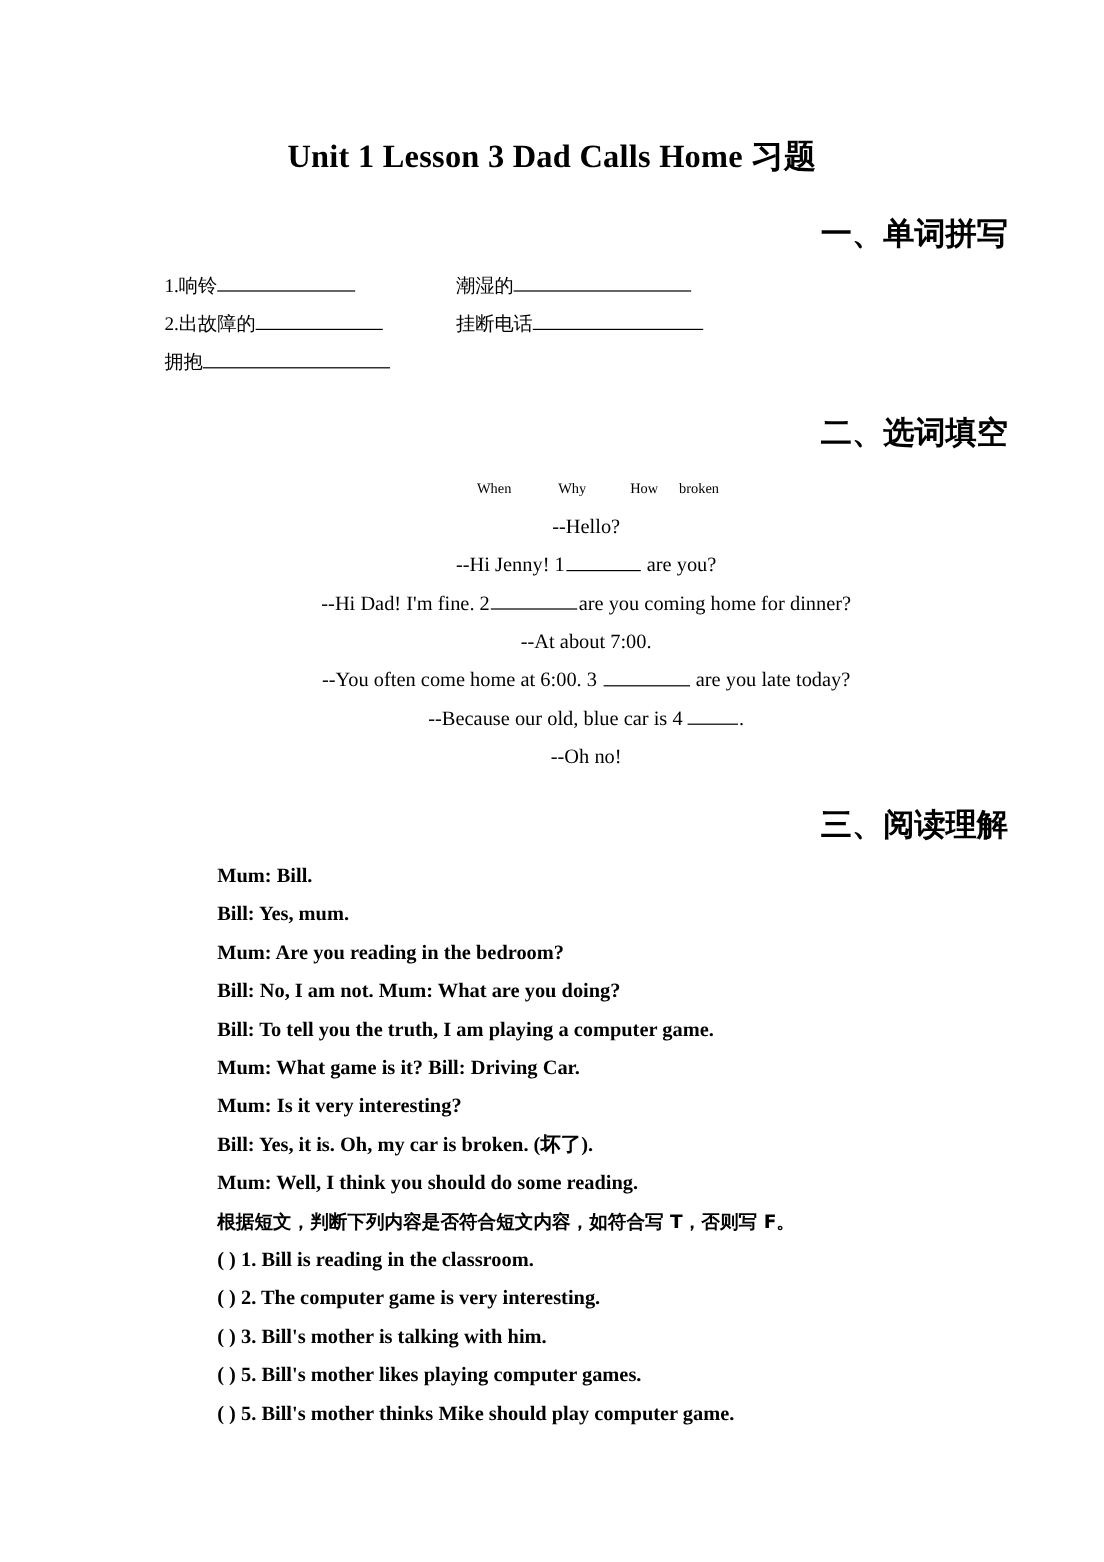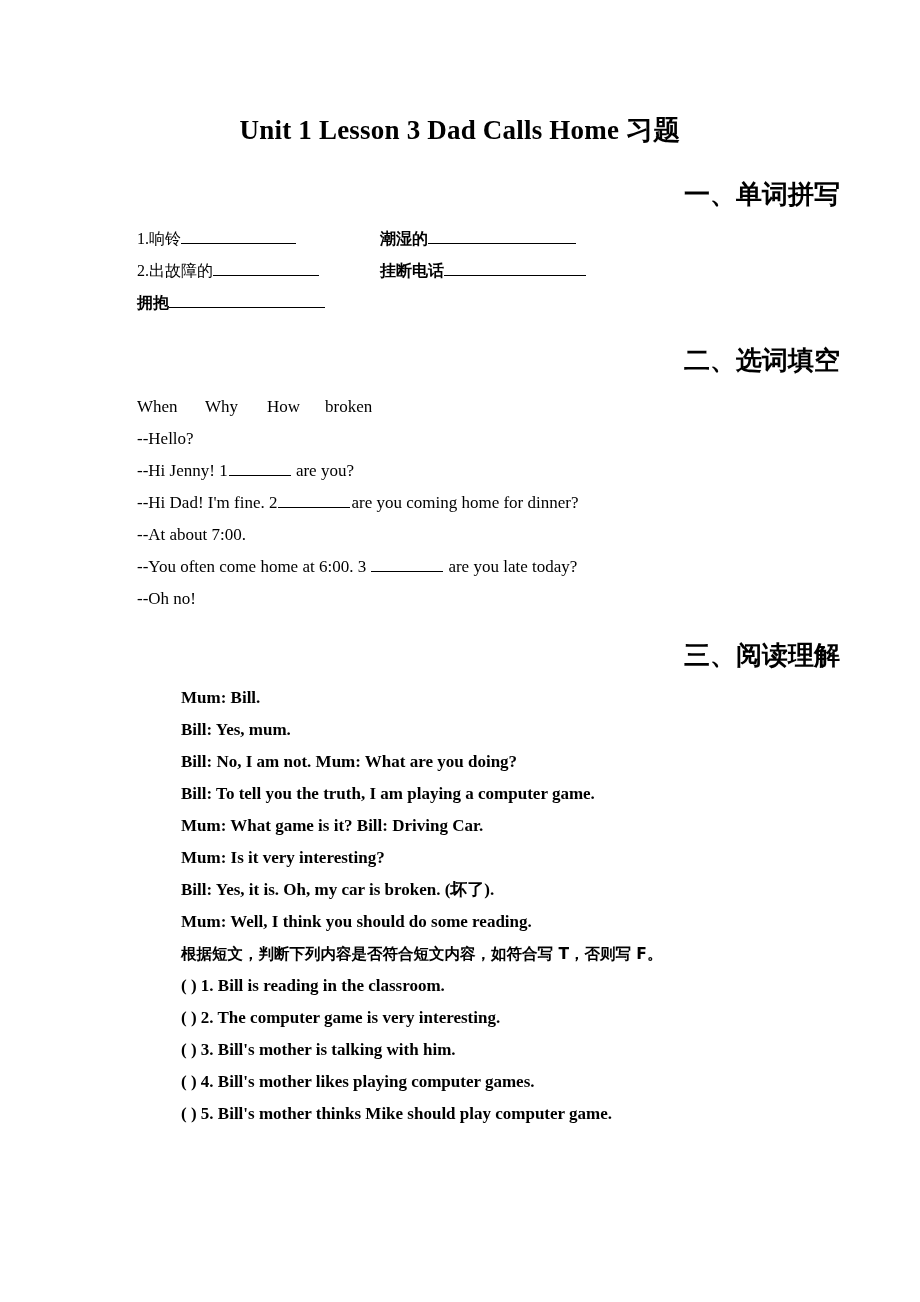--- a/index.html
+++ b/index.html
@@ -41,52 +41,53 @@
     text-align: right;
   }
   .sec1-heading { padding-top: 29px; }
   .sec2-heading { padding-top: 24px; }
   .sec3-heading { padding-top: 23px; }
 
   .body-text {
     font-size: 17px;
     line-height: 32px;
     padding-left: 57px;
+    text-align: center;
   }
   .body-text .row { white-space: nowrap; }
 
   
   .spell-block {
     padding-top: 11px;
   }
   .spell-row {
     display: flex;
     line-height: 32px;
     font-size: 16px;
     white-space: nowrap;
   }
   .spell-col-a { width: 243px; display: flex; align-items: baseline; }
-  .spell-col-b { display: flex; align-items: baseline; font-weight: bold; }
+  .spell-col-b { display: flex; align-items: baseline; }
   .blank {
     display: inline-block;
     border-bottom: 1px solid #000;
     height: 15px;
     vertical-align: baseline;
   }
   .b-a1 { width: 115px; }
   .b-a2 { width: 106px; }
   .b-a3 { width: 145px; }
   .b-b1 { width: 148px; }
   .b-b2 { width: 142px; }
   .b-b3 { width: 156px; }
 
   
   .wordbank {
     padding-top: 13px;
-    font-size: 17px;
+    font-size: 12px;
     line-height: 32px;
   }
   .wordbank .w { display: inline-block; }
   .wordbank .w1 { width: 68px; }
   .wordbank .w2 { width: 62px; }
   .wordbank .w3 { width: 58px; }
 
   .cloze { padding-top: 0px; }
   .ib {
     display: inline-block;
@@ -167,36 +168,40 @@
     <div class="row">
       <span>--Hi Dad! I'm fine. 2</span><span class="ib ib2"></span><span>are you coming home for dinner?</span>
     </div>
     <div class="row">
       <span>--At about 7:00.</span>
     </div>
     <div class="row">
       <span>--You often come home at 6:00. 3</span><span class="ib ib3"></span> <span>are you late today?</span>
     </div>
     <div class="row">
+      <span>--Because our old, blue car is 4</span><span class="ib ib4"></span><span>.</span>
+    </div>
+    <div class="row">
       <span>--Oh no!</span>
     </div>
   </div>
 
   <h2 class="section-heading sec3-heading">三、阅读理解</h2>
 
   <div class="reading">
     <div class="row">Mum: Bill.</div>
     <div class="row">Bill: Yes, mum.</div>
+    <div class="row">Mum: Are you reading in the bedroom?</div>
     <div class="row">Bill: No, I am not. Mum: What are you doing?</div>
     <div class="row">Bill: To tell you the truth, I am playing a computer game.</div>
     <div class="row">Mum: What game is it? Bill: Driving Car.</div>
     <div class="row">Mum: Is it very interesting?</div>
     <div class="row">Bill: Yes, it is. Oh, my car is broken. (坏了).</div>
     <div class="row">Mum: Well, I think you should do some reading.</div>
     <div class="row instruction">根据短文，判断下列内容是否符合短文内容，如符合写 T，否则写 F。</div>
     <div class="row">( ) 1. Bill is reading in the classroom.</div>
     <div class="row">( ) 2. The computer game is very interesting.</div>
     <div class="row">( ) 3. Bill's mother is talking with him.</div>
-    <div class="row">( ) 4. Bill's mother likes playing computer games.</div>
+    <div class="row">( ) 5. Bill's mother likes playing computer games.</div>
     <div class="row">( ) 5. Bill's mother thinks Mike should play computer game.</div>
   </div>
 
 </div>
 
 </body></html>

